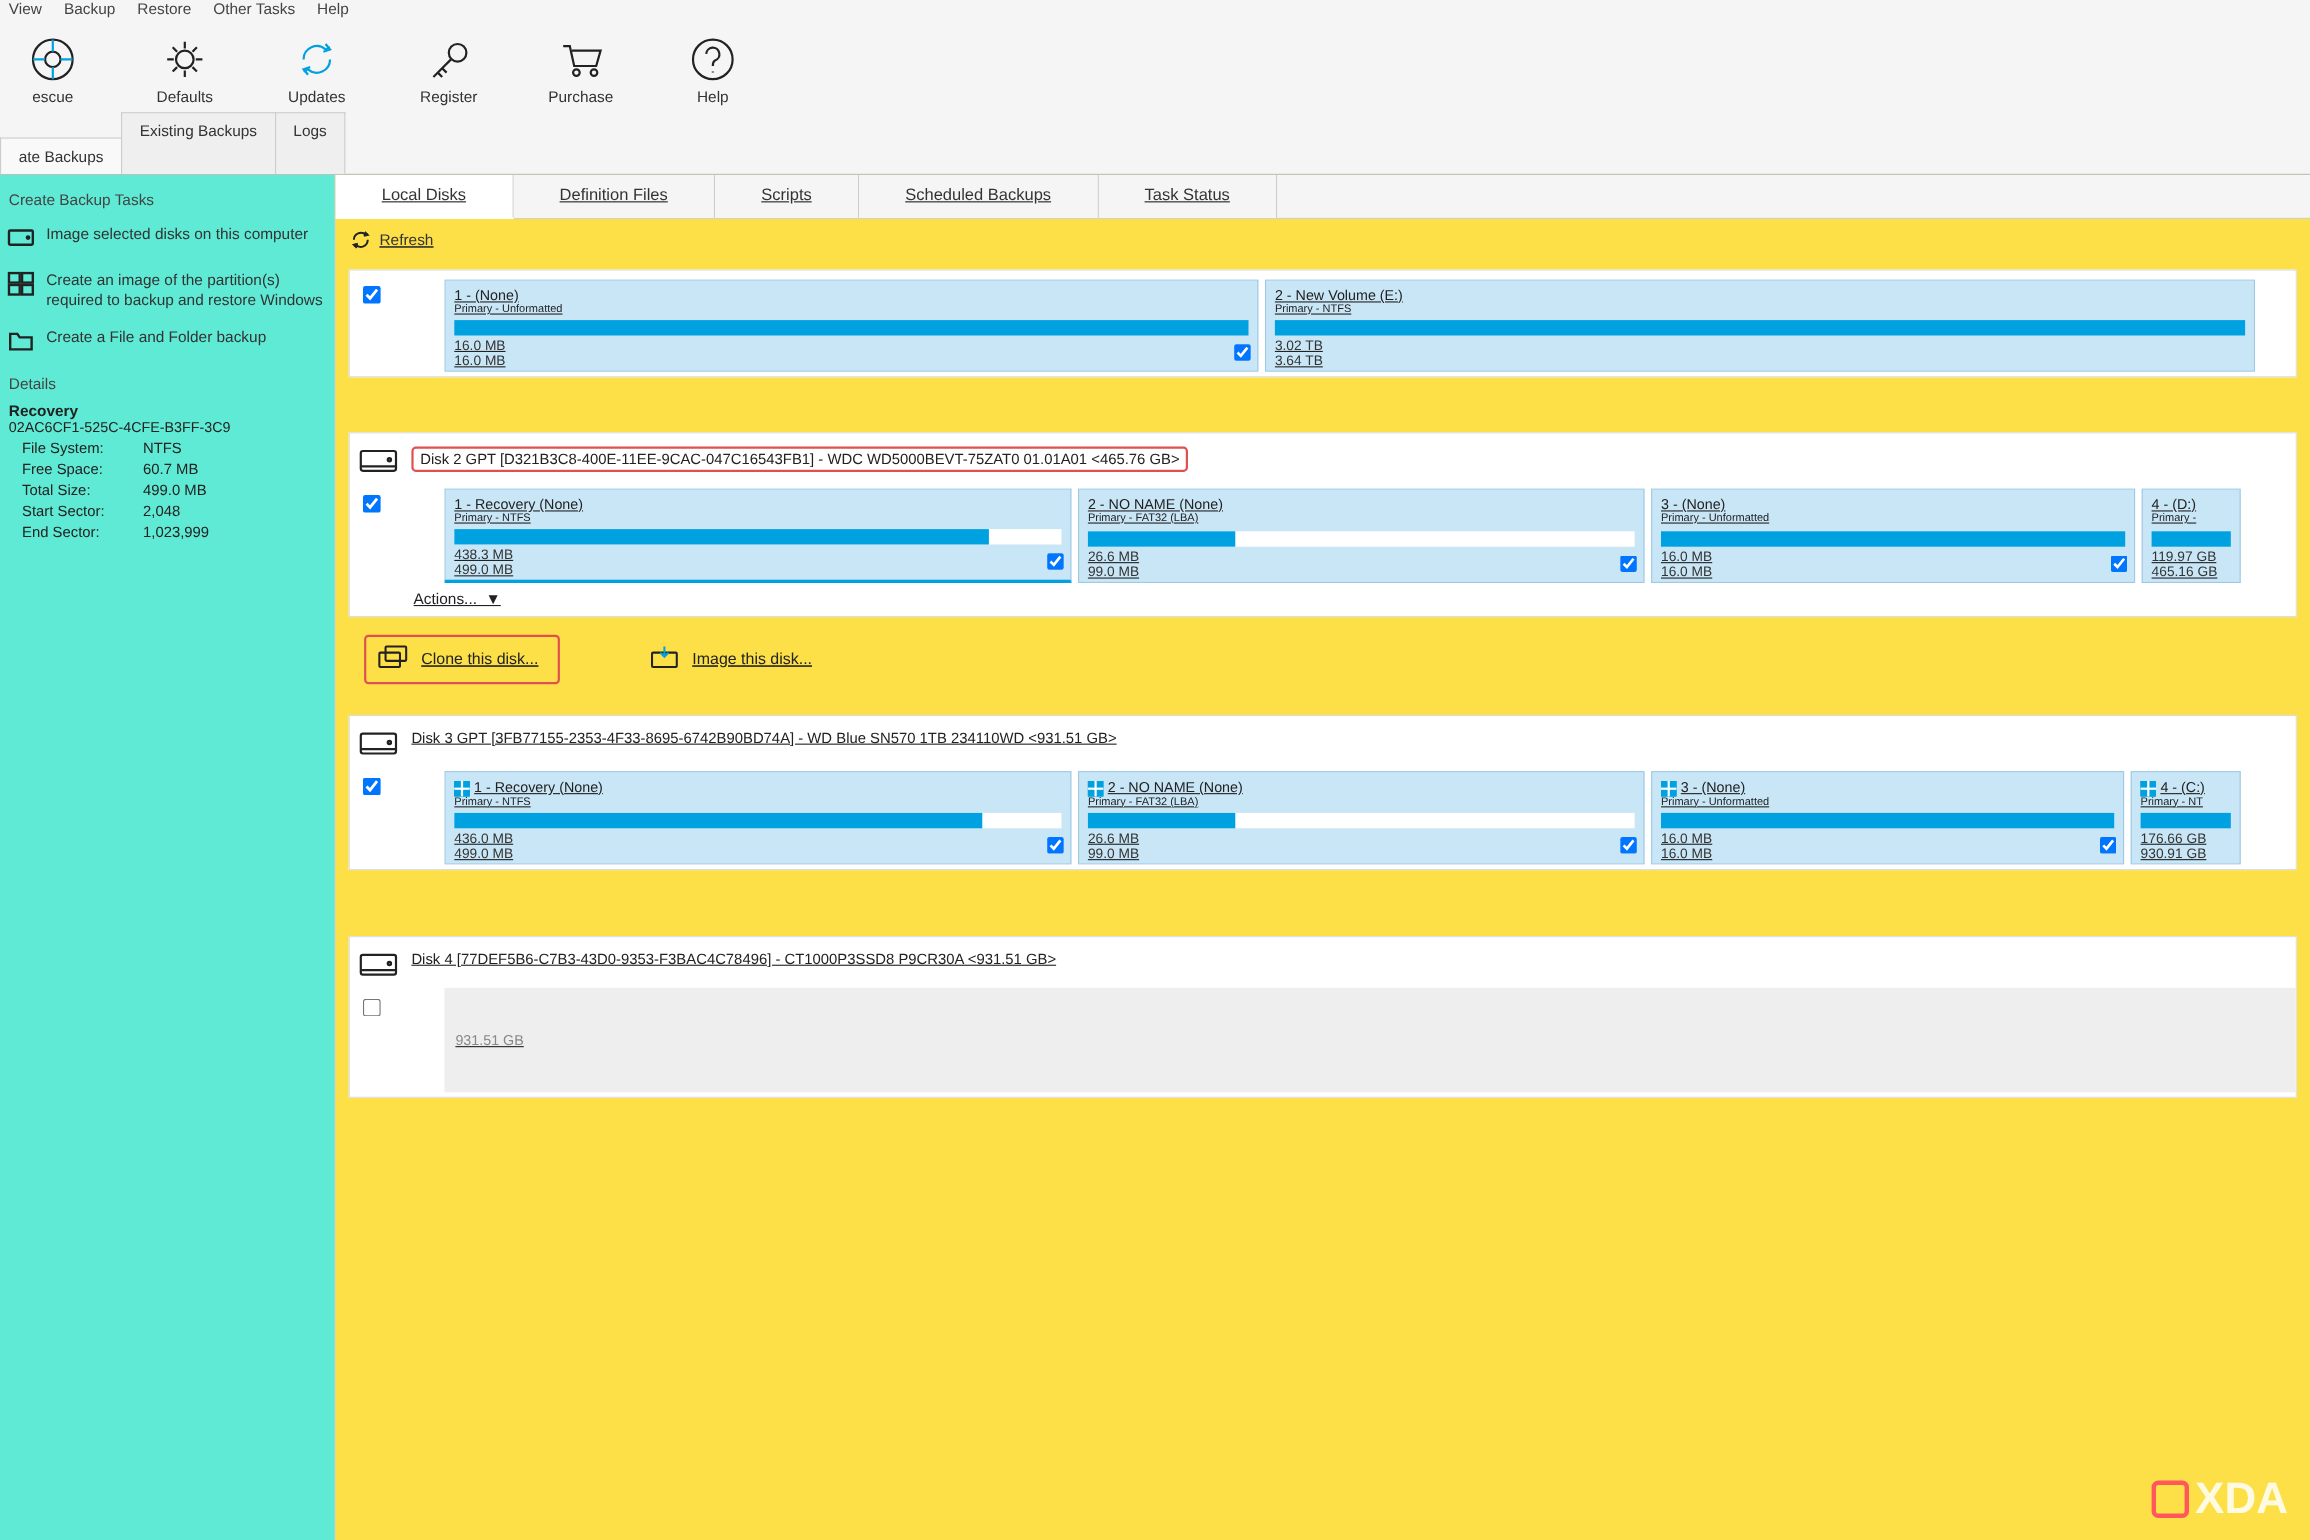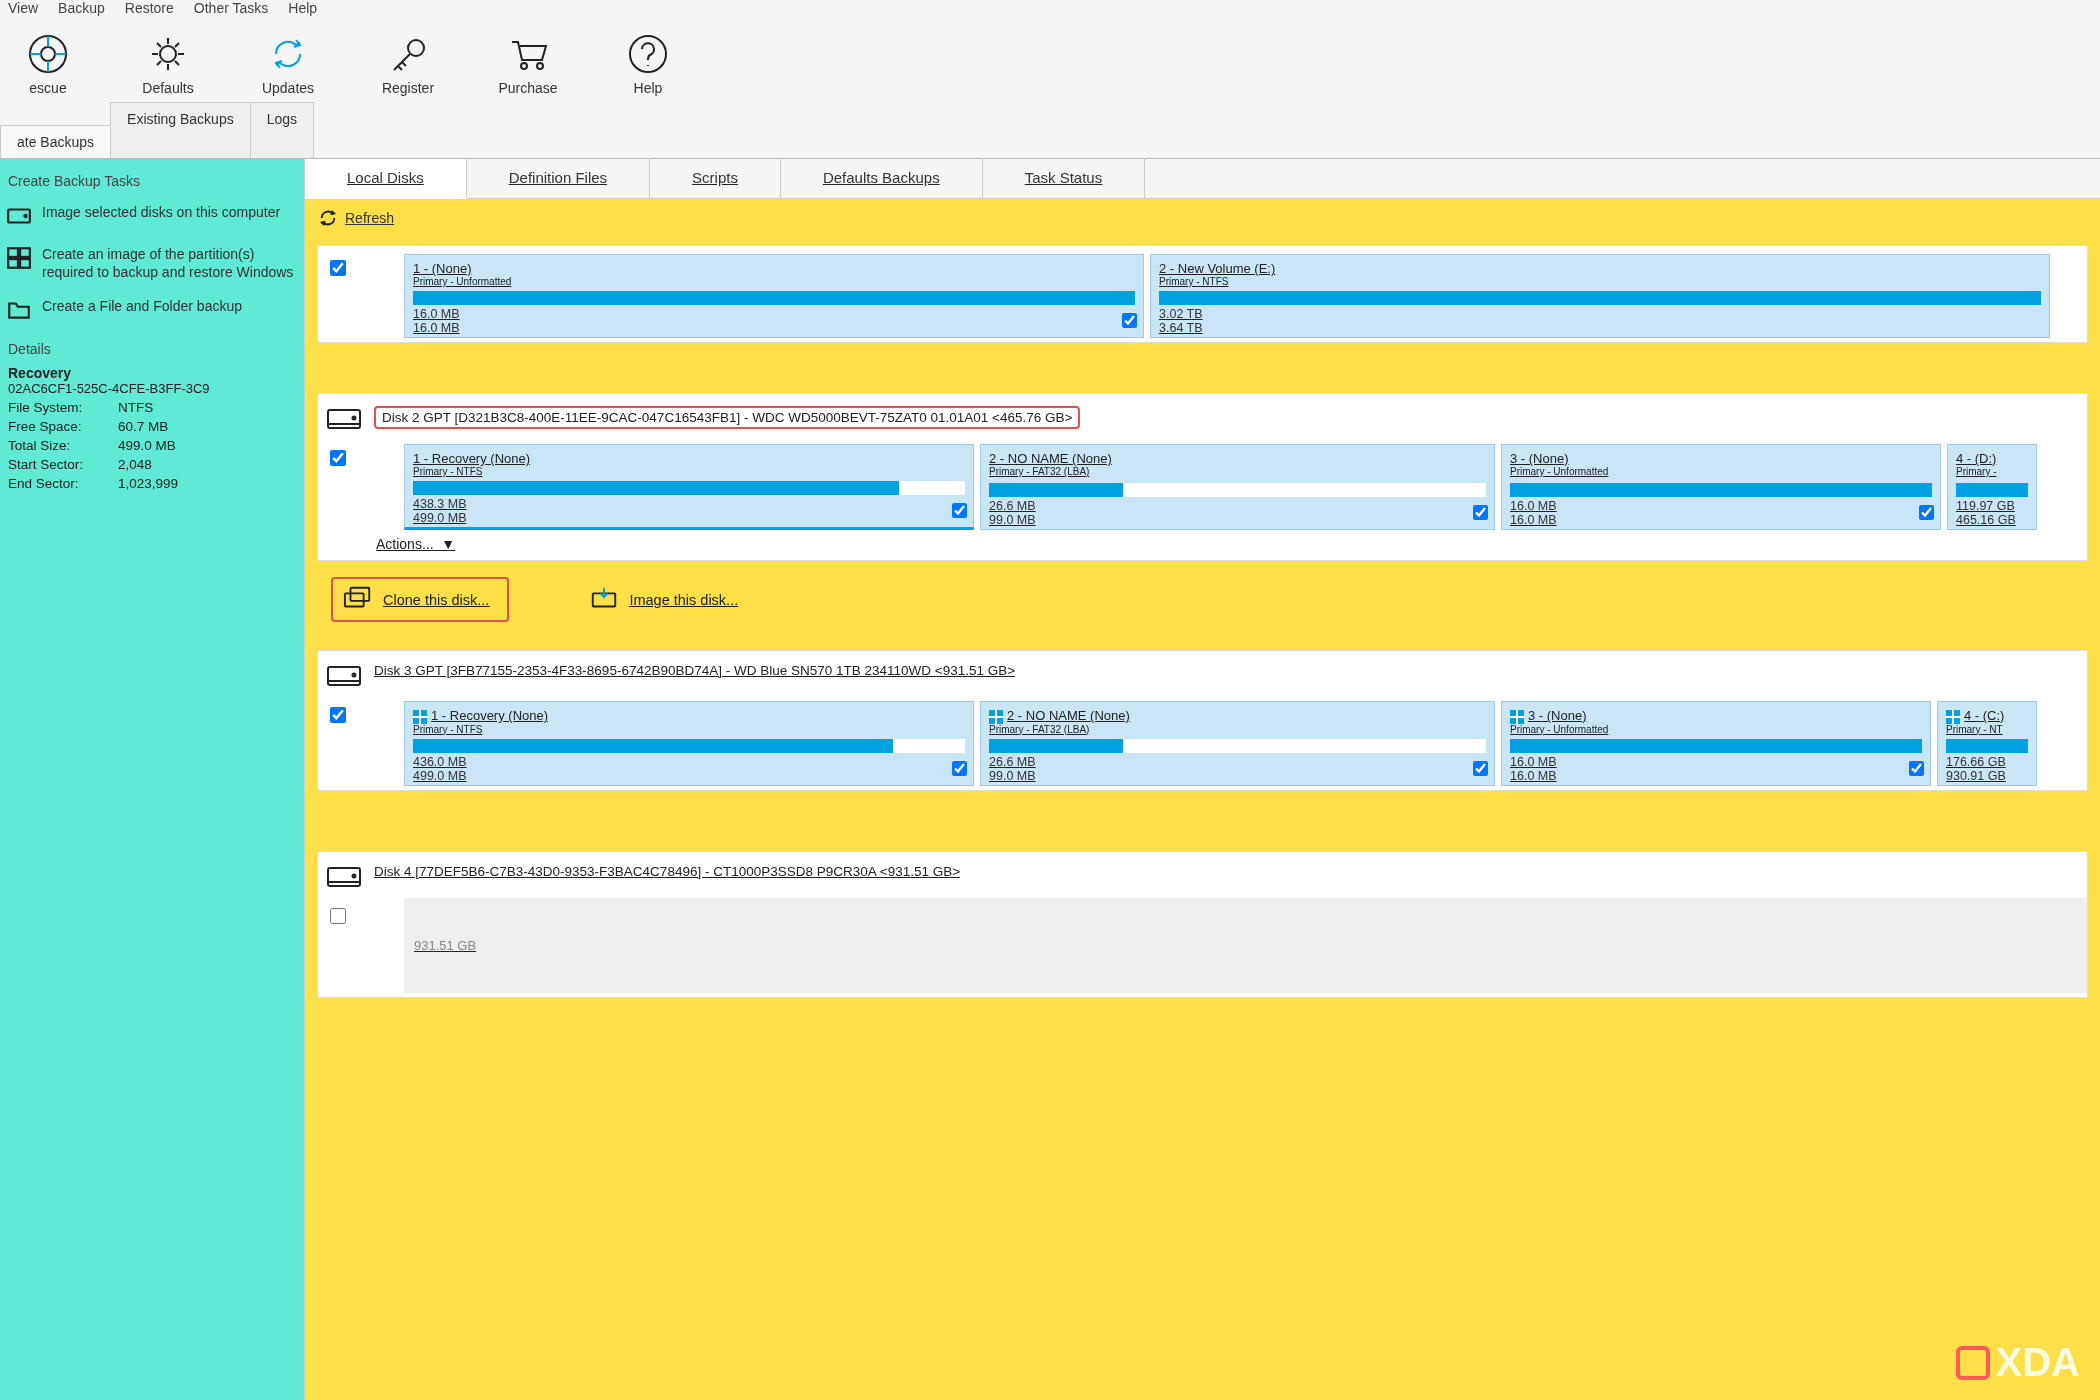--- a/index.html
+++ b/index.html
@@ -24,21 +24,21 @@
 .sidebar { width: 305px; background: #5eead4; border-right: 1px solid #ccc; padding: 8px 0; overflow: visible; }
 .sidebar h3 { font-size: 14px; font-weight: 400; padding: 6px 8px; color: #444; }
 .task { display: flex; gap: 10px; padding: 8px 8px 8px 6px; align-items: flex-start; cursor: pointer; }
 .task .ticon { width: 26px; height: 26px; flex-shrink: 0; display: flex; align-items: center; justify-content: center; }
 .task .tlabel { font-size: 14px; line-height: 1.3; color: #333; }
 
 .details { padding: 10px 8px; }
 .details h4 { font-size: 14px; font-weight: 400; margin-bottom: 8px; color: #444; }
 .details .dname { font-weight: 700; font-size: 14px; }
 .details .dguid { font-size: 13px; color: #222; white-space: nowrap; overflow: hidden; }
-.details .drow { display: flex; font-size: 13.5px; margin-top: 4px; }
+.details .drow { display: flex; font-size: 13.5px; margin-top: 4px; margin-left: 12px; }
 .details .drow .k { width: 110px; }
 
 .content { flex: 1; background: #fde047; overflow: hidden; text-decoration: underline; }
 .content-tabs { display: flex; border-bottom: 1px solid #ccc; background: #f5f5f5; height: 40px; }
 .ctab { padding: 10px 42px; font-size: 15px; border-right: 1px solid #ccc; background: #f5f5f5; cursor: pointer; color: #333; }
 .ctab.active { background: #fff; border-bottom: 2px solid #fff; margin-bottom: -1px; }
 
 .refresh { display: flex; align-items: center; gap: 8px; padding: 10px 14px; font-size: 14px; }
 .refresh .rt { text-decoration: underline; cursor: pointer; color: #333; }
 
@@ -213,21 +213,21 @@
           <span>1,023,999</span>
         </div>
     </div>
   </div>
 
   <div class="content">
     <div class="content-tabs">
       <div class="ctab active">Local Disks</div>
       <div class="ctab">Definition Files</div>
       <div class="ctab">Scripts</div>
-      <div class="ctab">Defaults Backups</div>
+      <div class="ctab">Scheduled Backups</div>
       <div class="ctab">Task Status</div>
     </div>
 
     <div class="refresh">
       <svg viewBox="0 0 20 20" width="18" height="18">
           <path d="M3 10a7 7 0 0 1 12-5l2-1M17 10a7 7 0 0 1-12 5l-2 1"></path>
           <path d="M14 2l3 3-4 1M6 18l-3-3 4-1"></path>
         </svg>
       <span class="rt">Refresh</span>
     </div>

